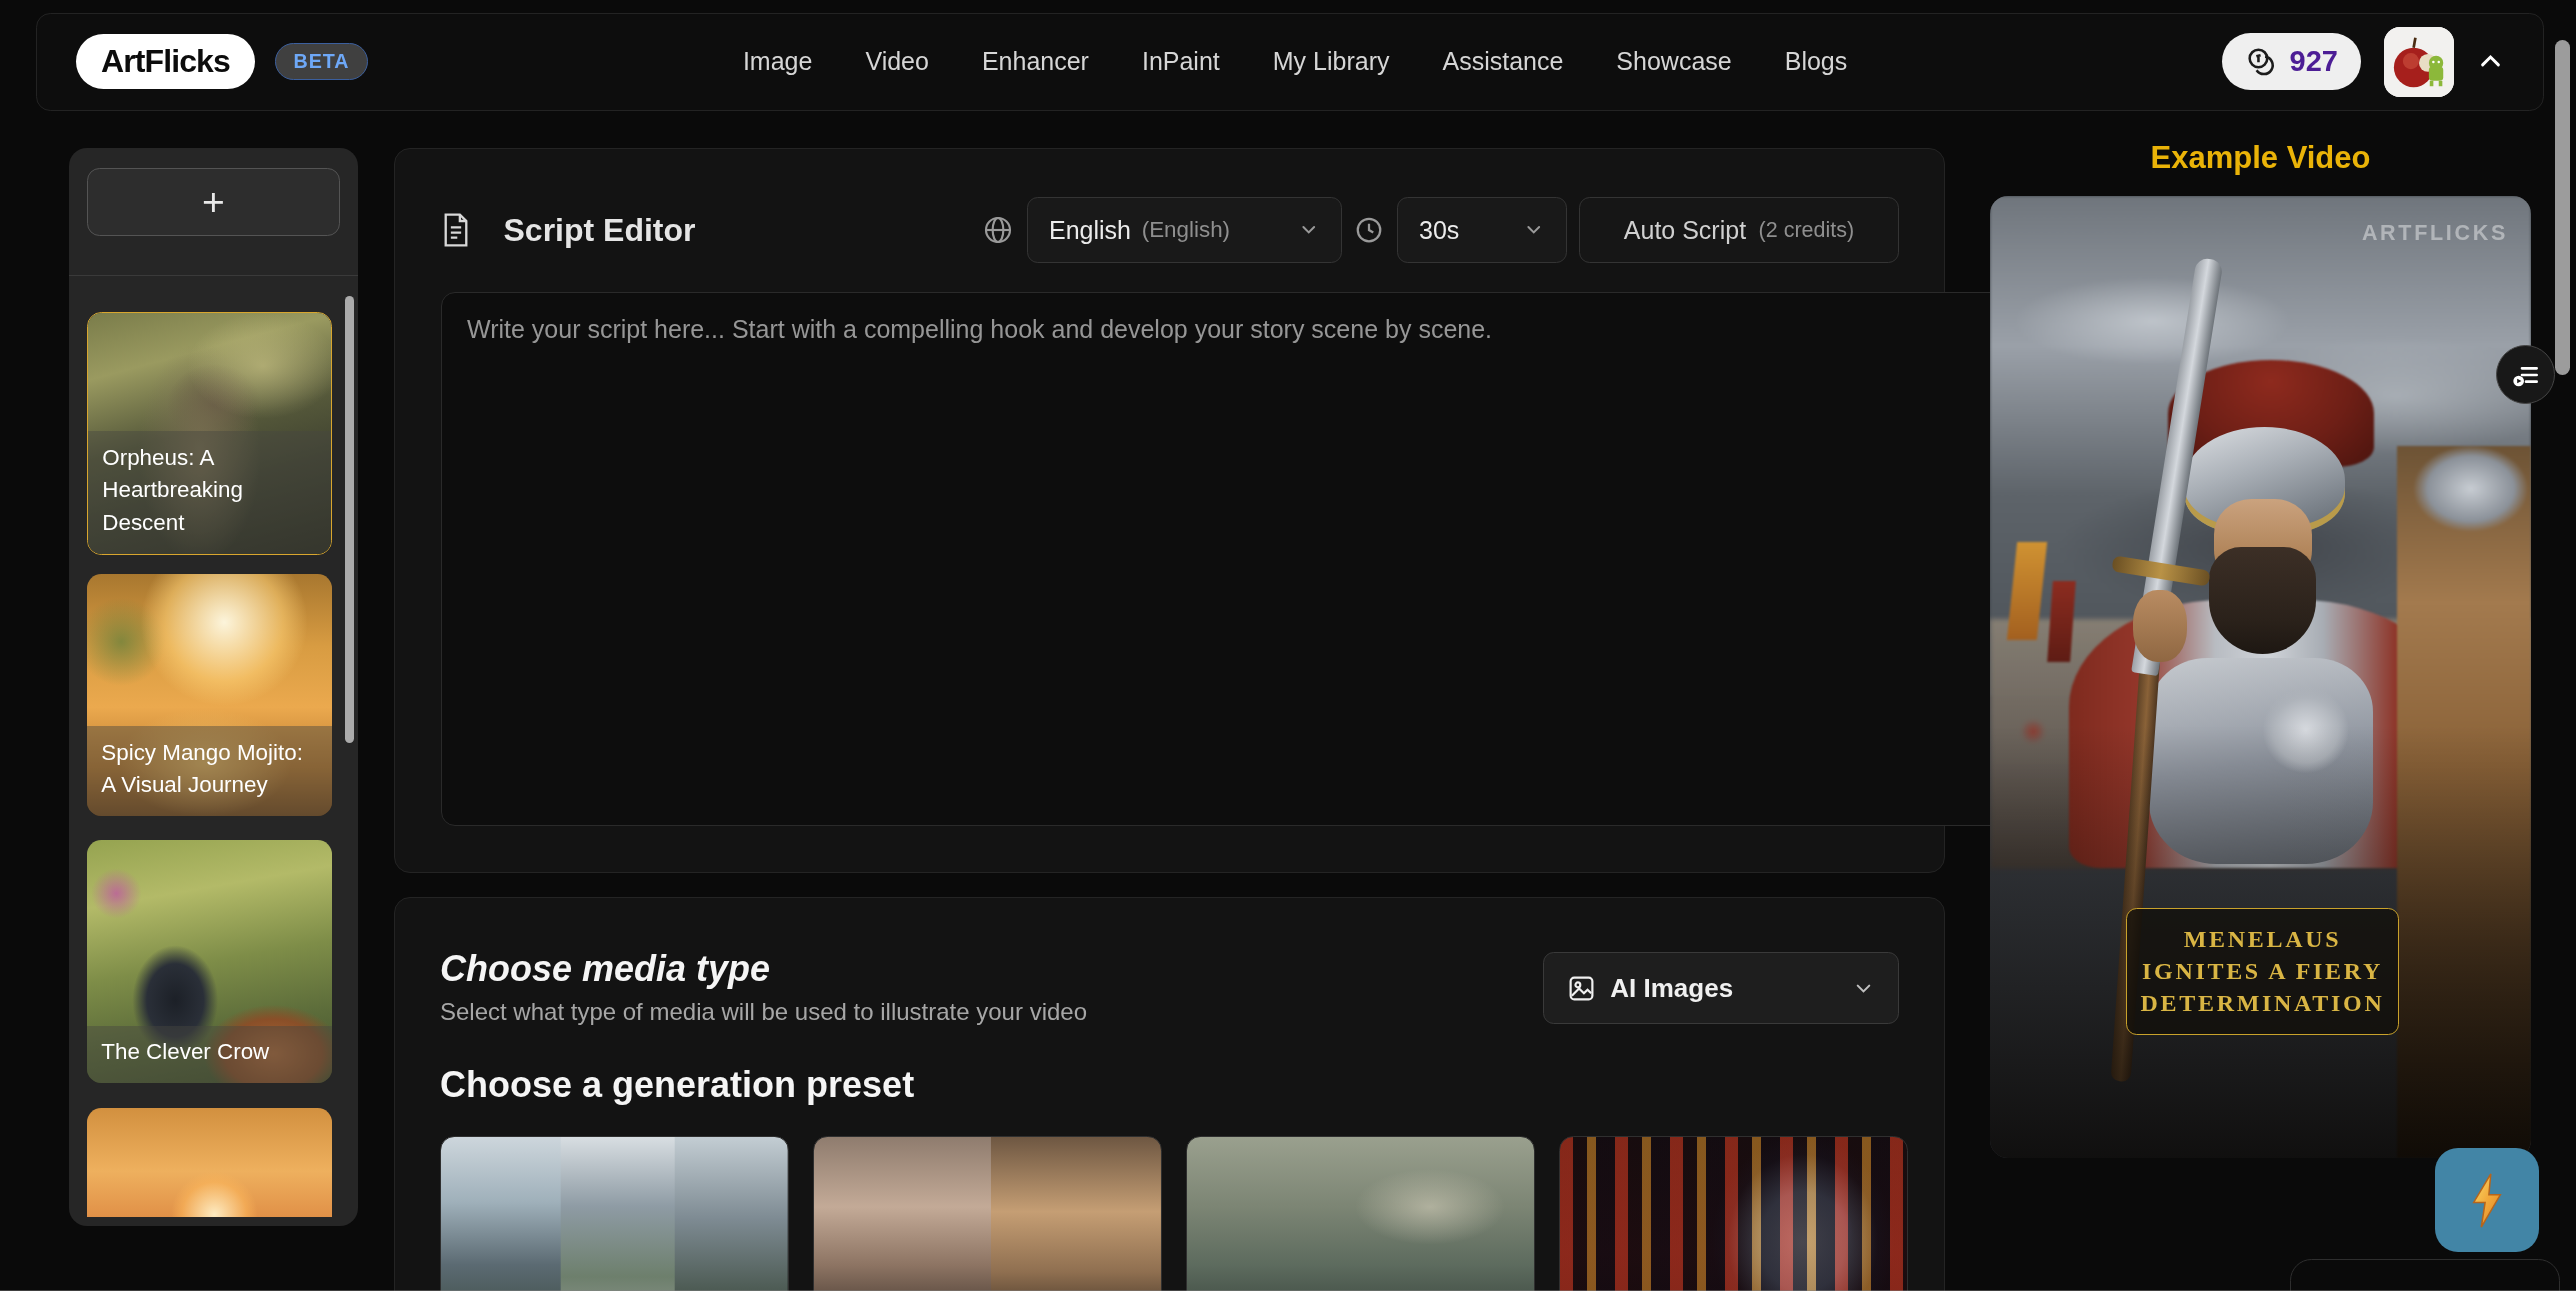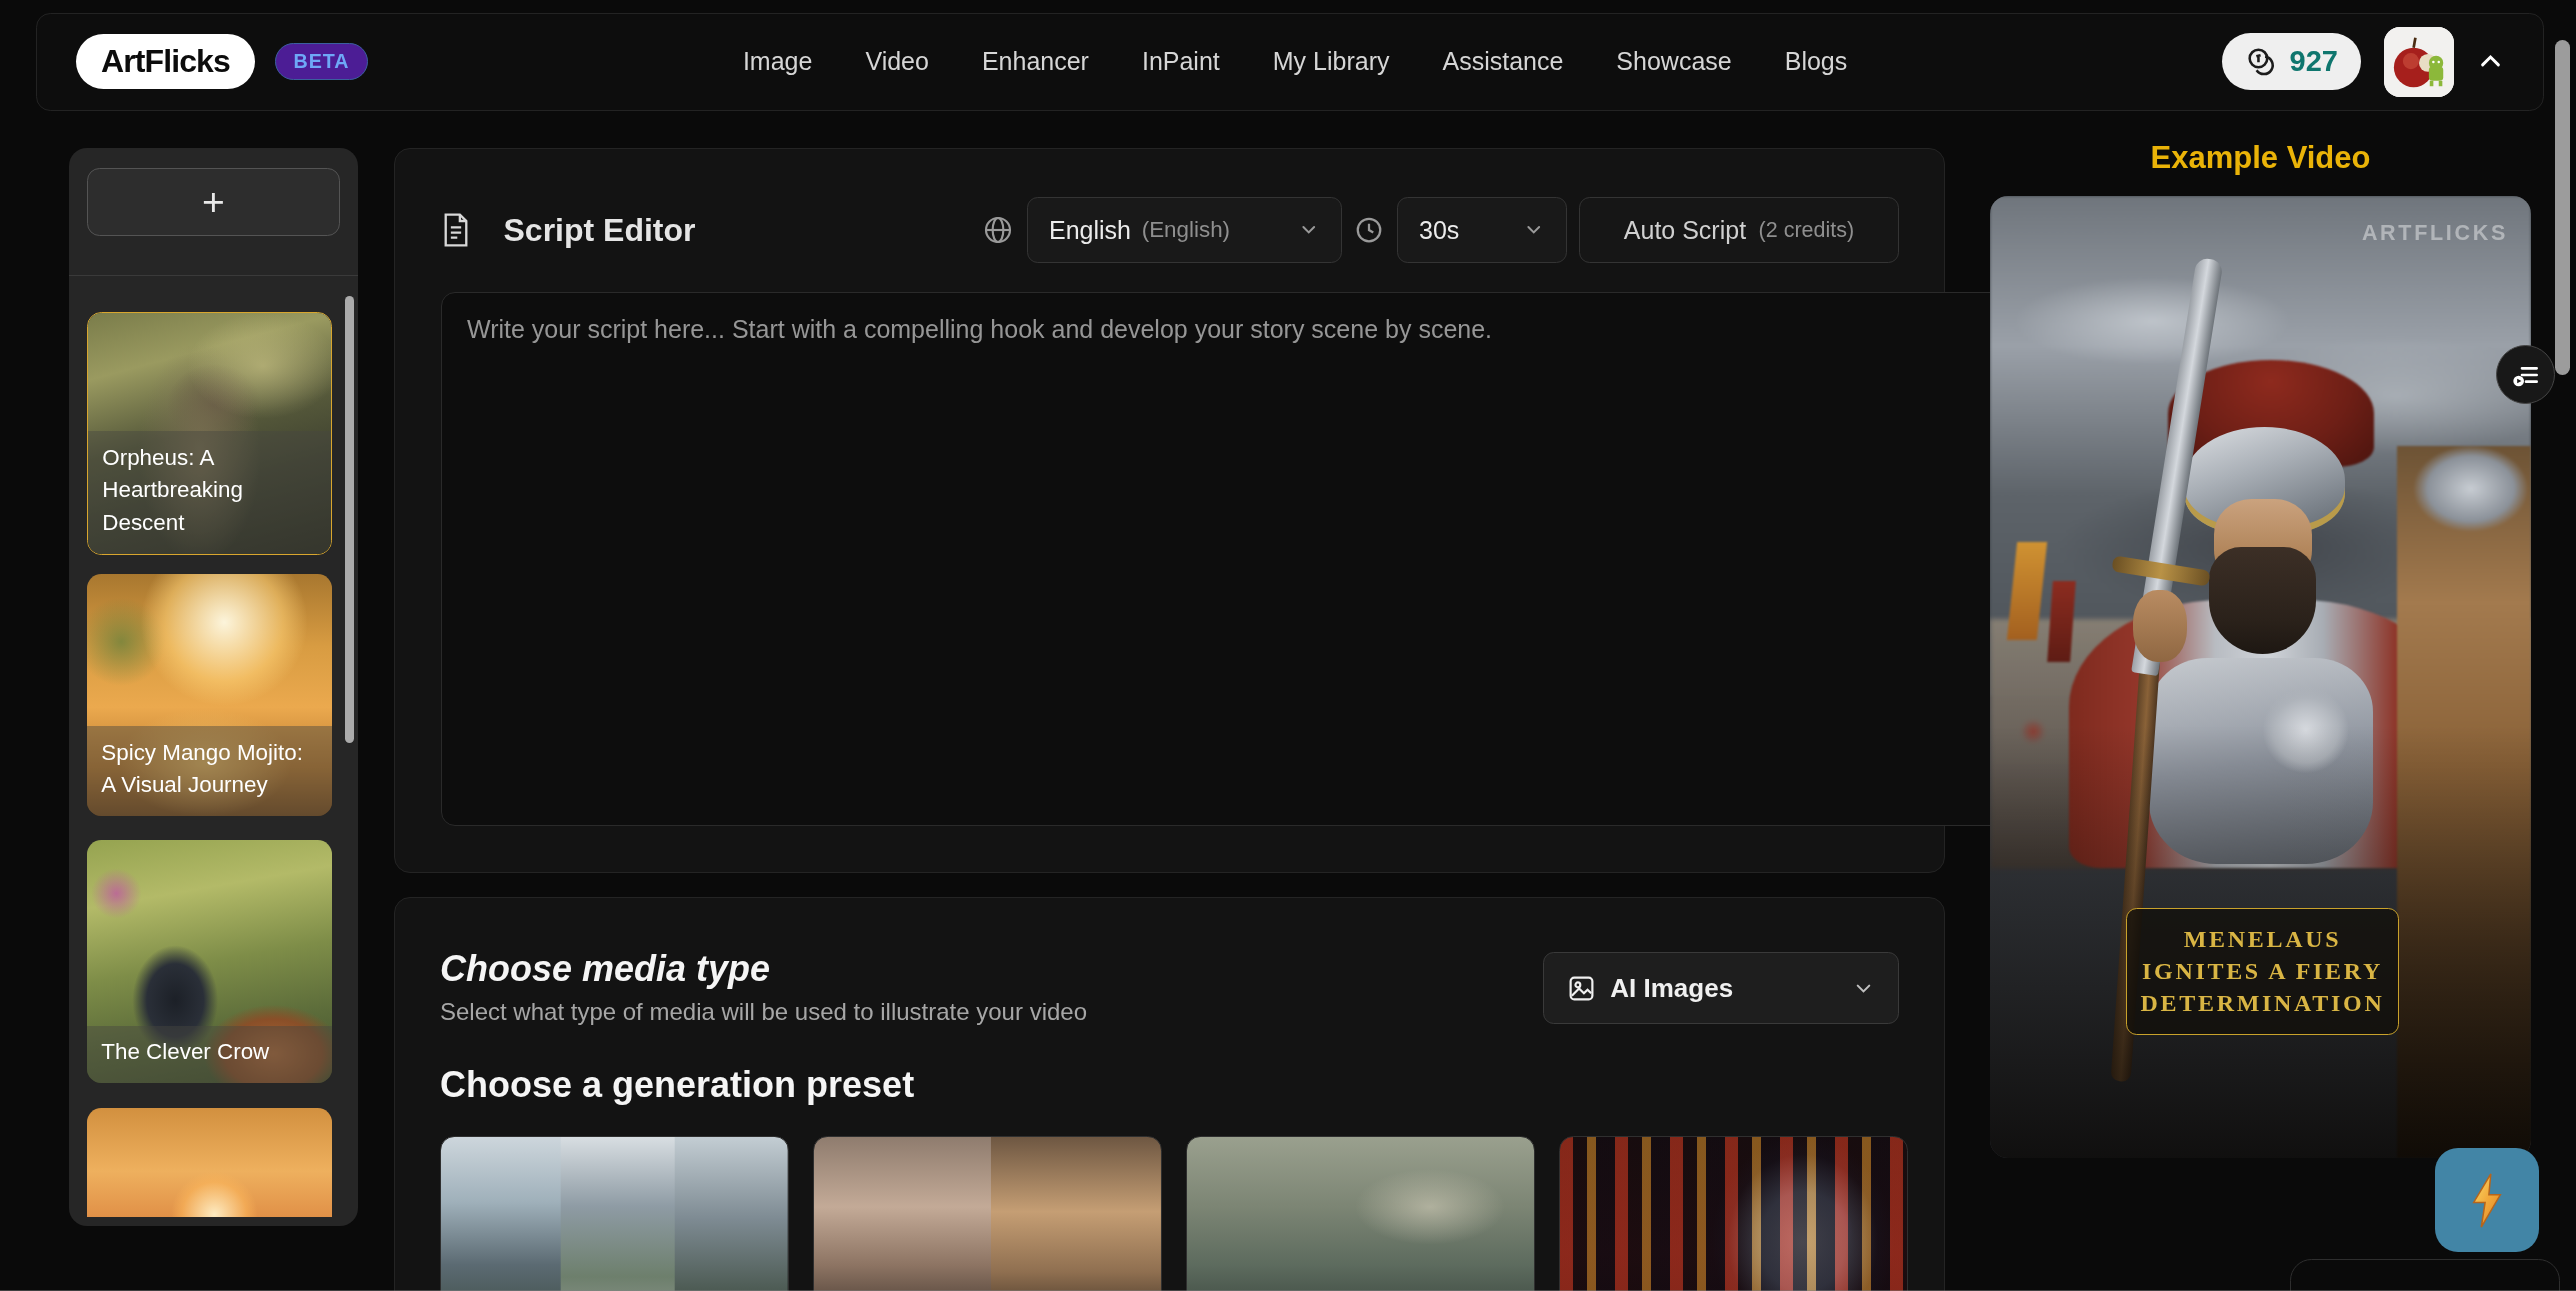--- a/index.html
+++ b/index.html
@@ -5,28 +5,28 @@
   html,body{margin:0;padding:0;background:#070707;}
   #stage{position:relative;width:2576px;height:1292px;background:#0a0a0a;overflow:hidden;
          font-family:"Liberation Sans", sans-serif;color:#e8e8e8;}
 
   
   .navbar{position:absolute;left:36px;top:12.5px;width:2508px;height:98px;background:#0d0d0d;
           border:0.9px solid #232323;border-radius:14.3px;display:flex;align-items:center;
           padding:0 39px;box-sizing:border-box;}
   .brand-pill{background:#ffffff;border-radius:894px;padding:9px 25px;display:flex;align-items:center;}
   .brand-pill span{font-size:32px;font-weight:800;color:#0c0c0c;letter-spacing:-0.9px;}
-  .beta-badge{margin-left:19.7px;border:1.8px solid #3b5f9e;background:#4c1d95;color:#6ea8f7;
+  .beta-badge{margin-left:19.7px;border:1.8px solid #3b5f9e;background:#404040;color:#6ea8f7;
               border-radius:894px;font-size:19.7px;font-weight:700;padding:6.3px 18px;letter-spacing:0.9px;}
   .nav-links{display:flex;gap:53px;margin:0 auto;}
   .nav-links a{color:#d6d6d6;font-size:25px;text-decoration:none;cursor:pointer;}
   .nav-right{display:flex;align-items:center;gap:23px;}
   .credits-pill{background:#efefef;border-radius:894px;height:57px;display:flex;align-items:center;
                 gap:10.7px;padding:0 23px;}
-  .credits-pill .num{color:#0f766e;font-size:29px;font-weight:600;}
+  .credits-pill .num{color:#4c1d95;font-size:29px;font-weight:600;}
   .avatar{width:70px;height:70px;border-radius:16px;overflow:hidden;background:#f4f4f4;}
   .chevron-up{width:27px;height:27px;}
 
   
   .sidebar{position:absolute;left:69px;top:148px;width:289px;height:1078px;background:#262626;
            border-radius:18px;overflow:hidden;}
   .add-btn{position:absolute;left:18px;top:19.7px;width:253px;height:68px;border:1.8px solid #545454;
            background:#2d2d2d;border-radius:12.5px;display:flex;align-items:center;justify-content:center;
            color:#e8e8e8;font-size:39px;font-weight:300;cursor:pointer;box-sizing:border-box;}
   .side-divider{position:absolute;left:0;top:127px;width:100%;height:0.9px;background:#3a3a3a;}

